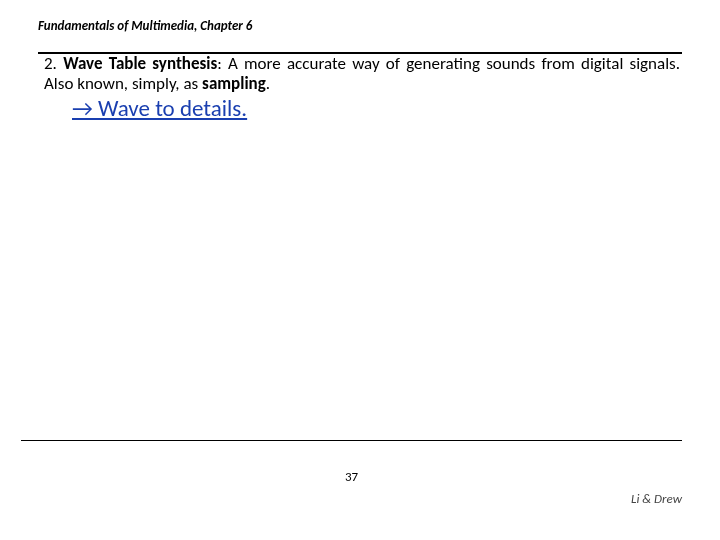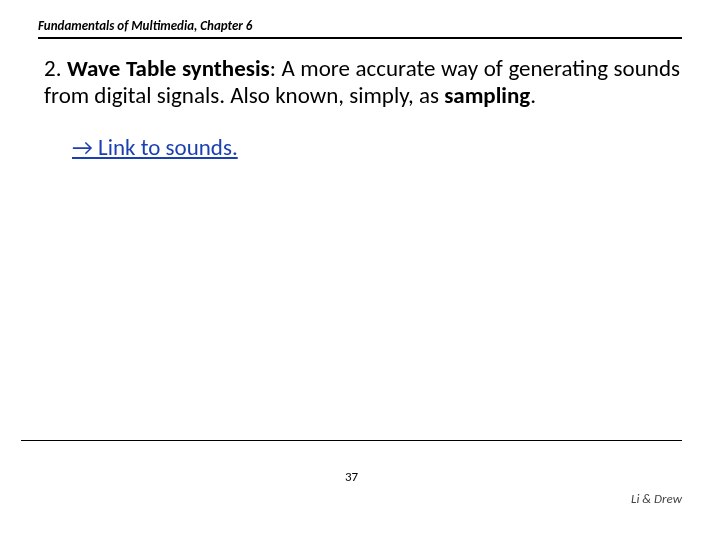--- a/index.html
+++ b/index.html
@@ -14,33 +14,32 @@
     .slide {
       width: 100%;
       height: 100%;
       padding: 18px 38px 0 38px;
       position: relative;
     }
     .header {
       font-size: 13px;
       font-style: italic;
       font-weight: 600;
-      padding-bottom: 4px;
+      padding-bottom: 19px;
       border-bottom: 2px solid #000;
-      margin-bottom: 16px;
+      margin-bottom: 0;
     }
     .content {
       padding-left: 6px;
       padding-right: 2px;
     }
     .item {
-      font-size: 23px;
+      font-size: 17px;
       line-height: 1.18;
       text-align: justify;
-      margin-bottom: 24px;
     }
     .num { display:inline; }
     .bold { font-weight: 700; }
     .para2 {
       font-size: 23px;
       line-height: 1.18;
       text-align: justify;
       padding-left: 28px;
       margin-bottom: 24px;
     }
@@ -86,21 +85,21 @@
 
   <div class="header">Fundamentals of Multimedia, Chapter 6</div>
 
   <div class="content">
 
     <div class="item">
       <span class="num">2. </span><span class="bold">Wave Table synthesis</span><span>: A more accurate way of generating sounds from digital signals. Also known, simply, as </span><span class="bold">sampling</span><span>.</span>
     </div>
 
 
-    <div class="link">→ Link to sounds.</div>
+    <div class="link">→ Wave to details.</div>
 
   </div>
 
   <div class="footer">
     <div class="spacer"></div>
     <div class="pagenum">37</div>
     <div class="authors">Li &amp; Drew</div>
   </div>
 
 </div>

